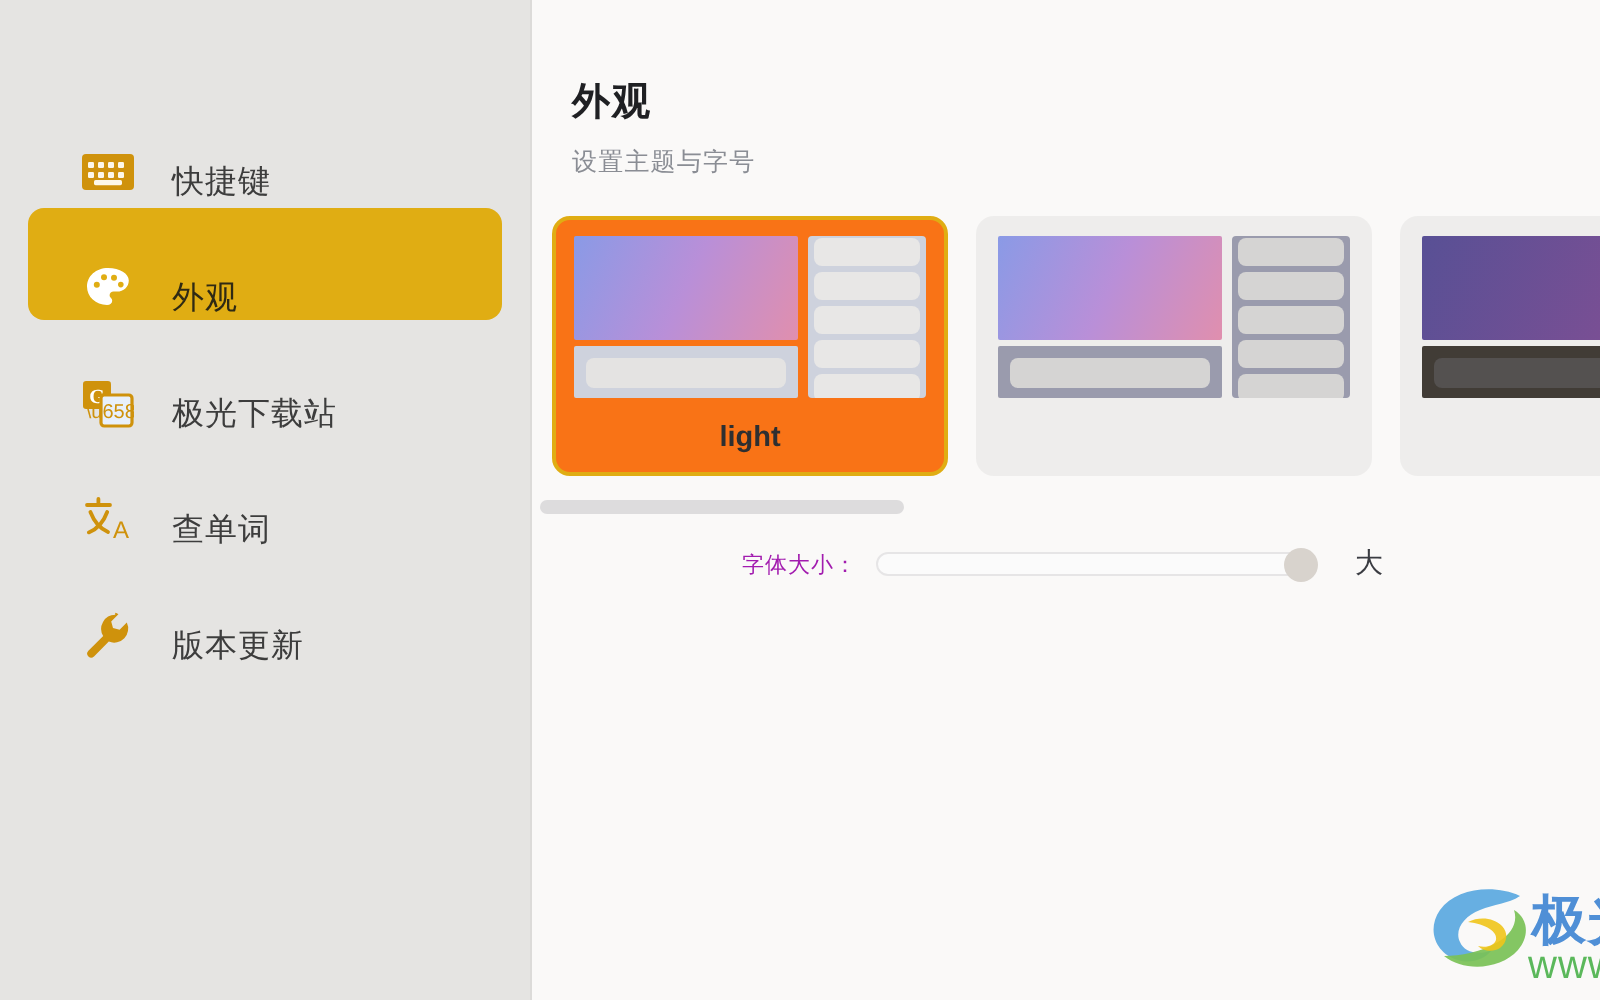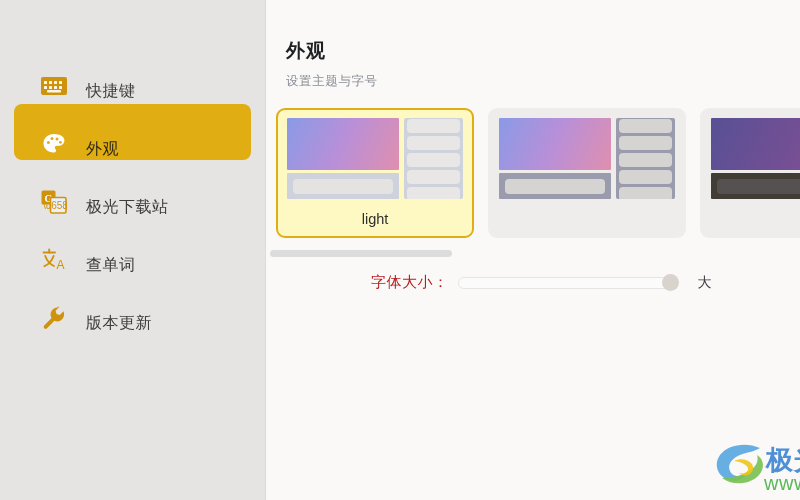--- a/index.html
+++ b/index.html
@@ -93,21 +93,22 @@
     flex: 0 0 198px;
     background: #eeedec;
     border-radius: 9px;
     border: 2px solid transparent;
     padding: 8px 9px 0 9px;
     cursor: pointer;
     position: relative;
   }
   .theme-card.selected {
     border-color: #e0ad13;
-    background: #fef9c3;
+    background: #f97316;
+    font-weight: bold;
   }
   .preview {
     height: 81px;
     display: flex;
     gap: 5px;
     overflow: hidden;
   }
   .preview-left {
     flex: 1 1 auto;
     display: flex;
@@ -185,22 +186,22 @@
   }
 
   
   .slider-row {
     margin-top: 16px;
     display: flex;
     align-items: center;
     padding-left: 105px;
   }
   .slider-label {
-    font-size: 15px;
-    color: #b91c1c;
+    font-size: 11px;
+    color: #a21caf;
     letter-spacing: .5px;
     margin-right: 9px;
   }
   .slider {
     position: relative;
     width: 218px;
     height: 18px;
     display: flex;
     align-items: center;
     cursor: pointer;

